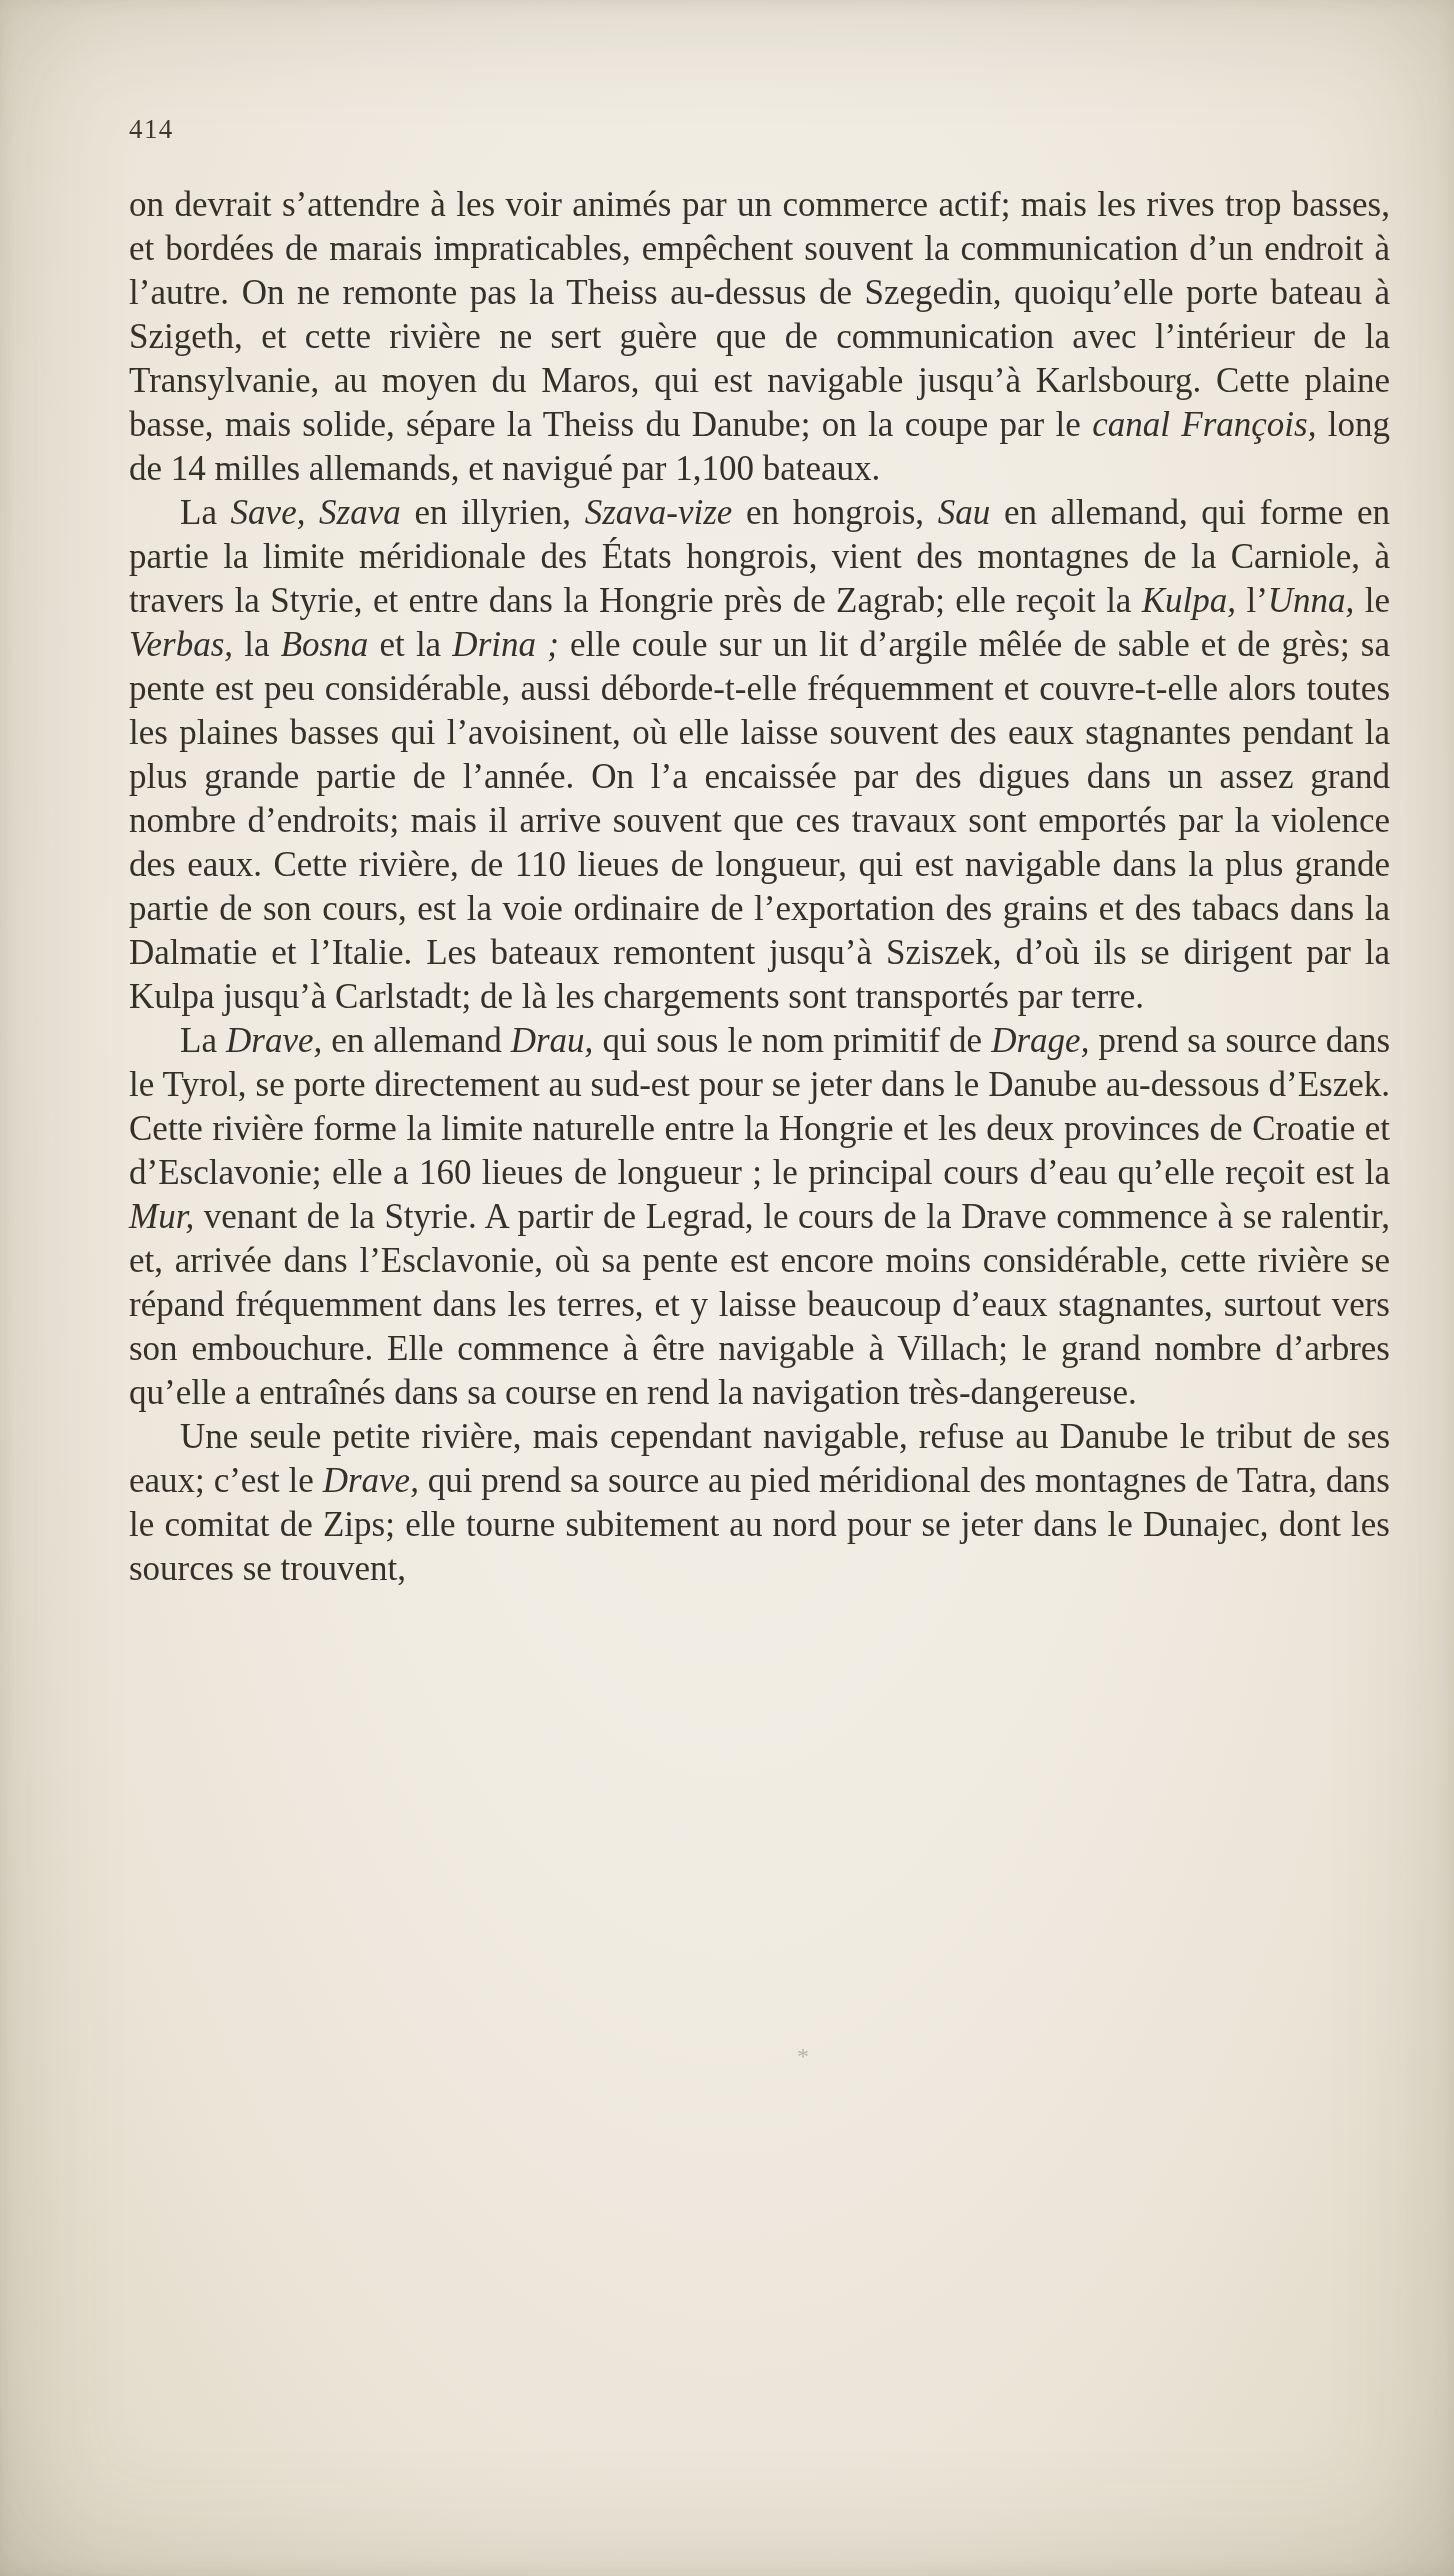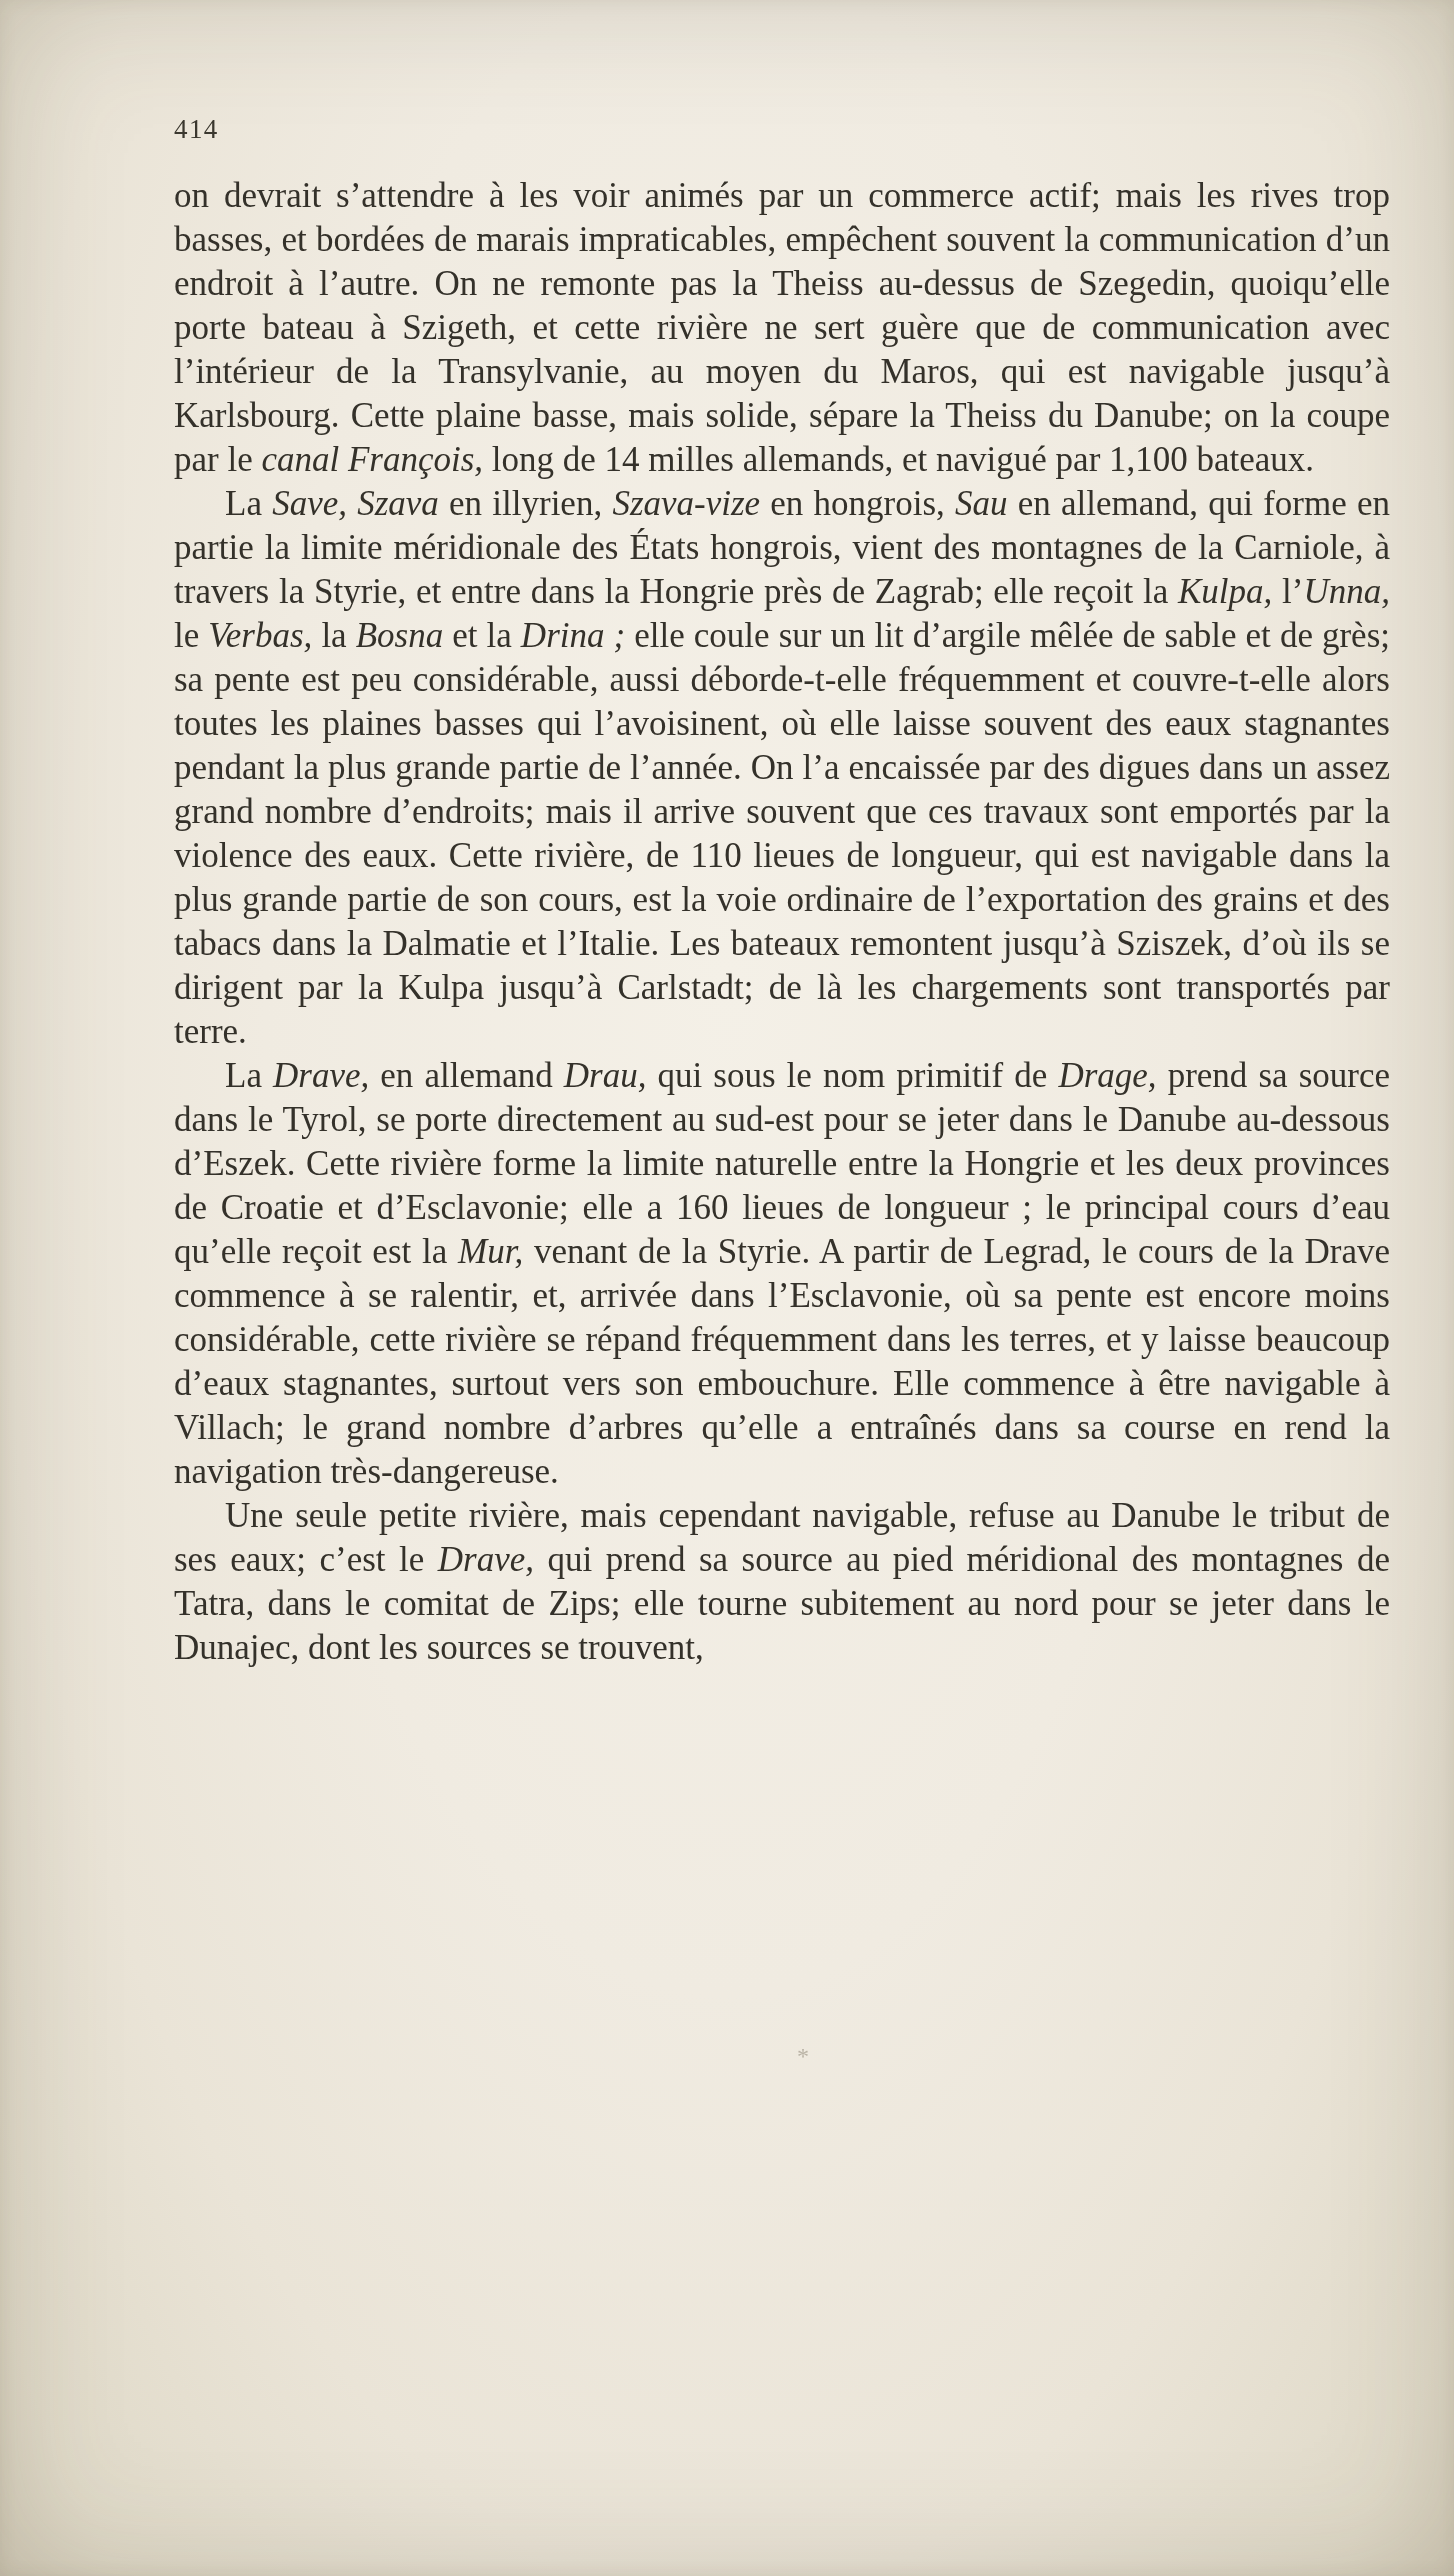--- a/index.html
+++ b/index.html
@@ -8,21 +8,20 @@
   .page {
     position: relative;
     width: 1455px;
     height: 2576px;
     margin: 0 auto;
     background: radial-gradient(ellipse at 50% 38%,
                 #f4f0e7 0%, #f0ebe1 45%, #eae4d7 72%, #e0dac9 92%, #d8d1bf 100%);
     color: #37342c;
     font-family: "Liberation Serif", "DejaVu Serif", serif;
     overflow: hidden;
-    padding-left: 45px;
   }
   
   .page::after {
     content: "";
     position: absolute;
     inset: 0;
     box-shadow: inset 0 0 128px rgba(86, 74, 52, 0.20),
                 inset 0 0 17px  rgba(86, 74, 52, 0.10);
     pointer-events: none;
   }
@@ -43,21 +42,21 @@
   }
   .running-title {
     display: inline-block;
     padding-top: 7.1px;
     font-size: 23.5px;
     letter-spacing: 2.1px;
     color: #413e34;
   }
 
   .body-text {
-    margin: 20px 65px 0 129px;
+    margin: 29px 65px 0 129px;
     font-size: 35px;
     line-height: 44px;
     text-align: justify;
     color: #34312a;
   }
   .para { margin: 0; text-indent: 51px; }
   .para.no-indent { text-indent: 0; }
   .it { font-style: italic; }
 
   .ornament {

